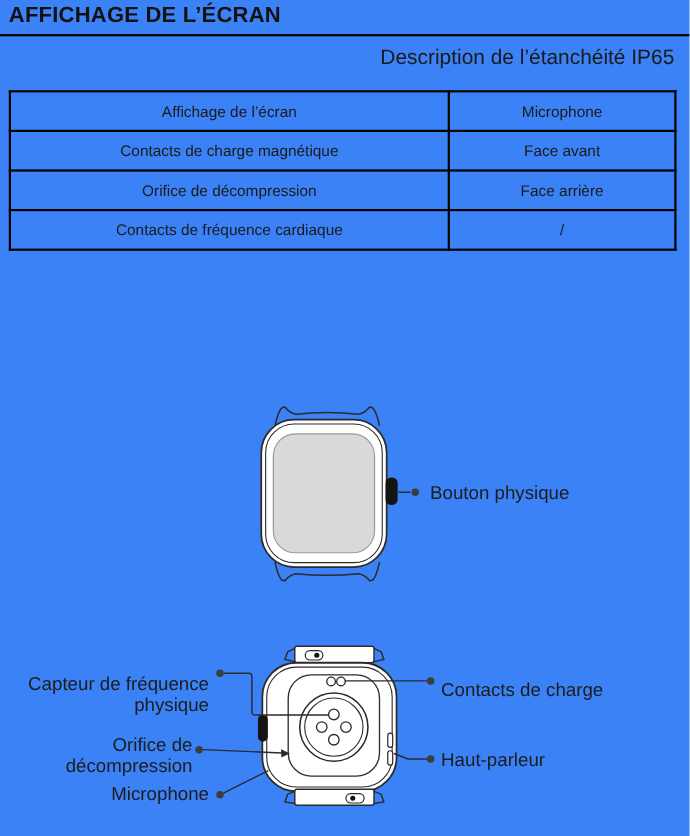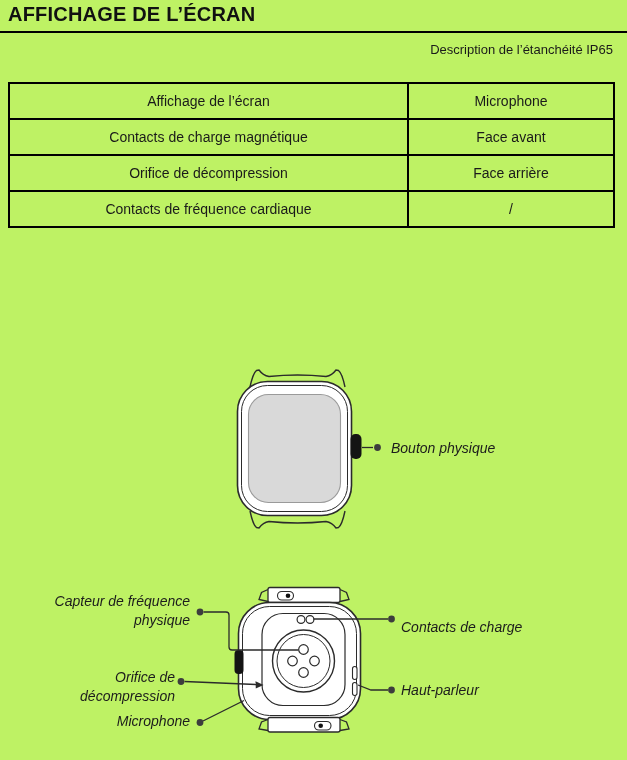--- a/index.html
+++ b/index.html
@@ -1,50 +1,50 @@
 <!DOCTYPE html>
 <html><head>
 <meta charset="utf-8">
 <style>
   * { margin:0; padding:0; box-sizing:border-box; }
   html,body { background:#ffffff; }
   .page {
-    position:relative; width:627px; height:760px; background:#bef264;
+    position:relative; width:627px; height:760px; background:#3b82f6;
     font-family:"Liberation Sans", sans-serif; color:#1f1f1f; overflow:hidden;
   }
   .title {
     position:absolute; left:8px; top:3px;
     font-size:20px; font-weight:bold; letter-spacing:0.2px; color:#111;
     white-space:nowrap;
   }
   .title-rule {
     position:absolute; left:0; top:31px; width:627px; height:2px; background:#000;
   }
   .subtitle {
-    position:absolute; top:42px; right:14px; font-size:13px; color:#1a1a1a; white-space:nowrap;
+    position:absolute; top:42px; right:14px; font-size:19px; color:#1a1a1a; white-space:nowrap;
   }
   table.spec {
     position:absolute; left:8px; top:82px; width:605px;
     border-collapse:collapse; table-layout:fixed;
     font-size:14px; color:#1a1a1a;
   }
   table.spec td {
     border:2px solid #000; height:36px;
     text-align:center; vertical-align:middle; padding:0 6px;
   }
   td.col-left { width:399px; }
   td.col-right { width:206px; }
   svg.art { position:absolute; left:0; top:0; width:627px; height:760px; }
   .lbl {
-    position:absolute; font-size:14px; line-height:19px; color:#1c1c1c; white-space:nowrap;font-style:italic;
+    position:absolute; font-size:17px; line-height:19px; color:#1c1c1c; white-space:nowrap;
   }
   .lbl span { display:block; }
   .lbl-right { text-align:right; }
   #lbl-bouton   { left:391px; top:439px; }
-  #lbl-capteur  { right:437px; top:592px; }
+  #lbl-capteur  { right:437px; top:612px; }
   #lbl-orifice  { right:452px; top:668px; }
   #lbl-micro    { right:437px; top:712px; }
   #lbl-contacts { left:401px; top:618px; }
   #lbl-haut     { left:401px; top:681px; }
 </style>
 </head>
 <body>
 
 <div class="page">
 

